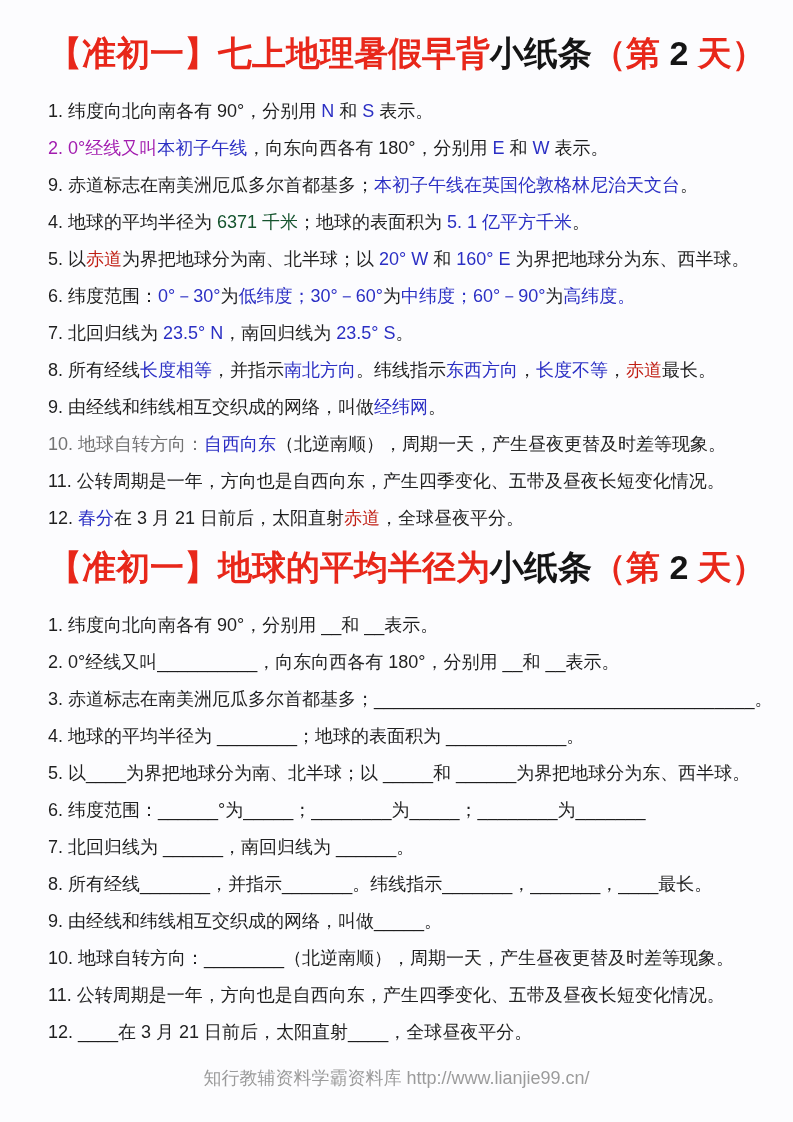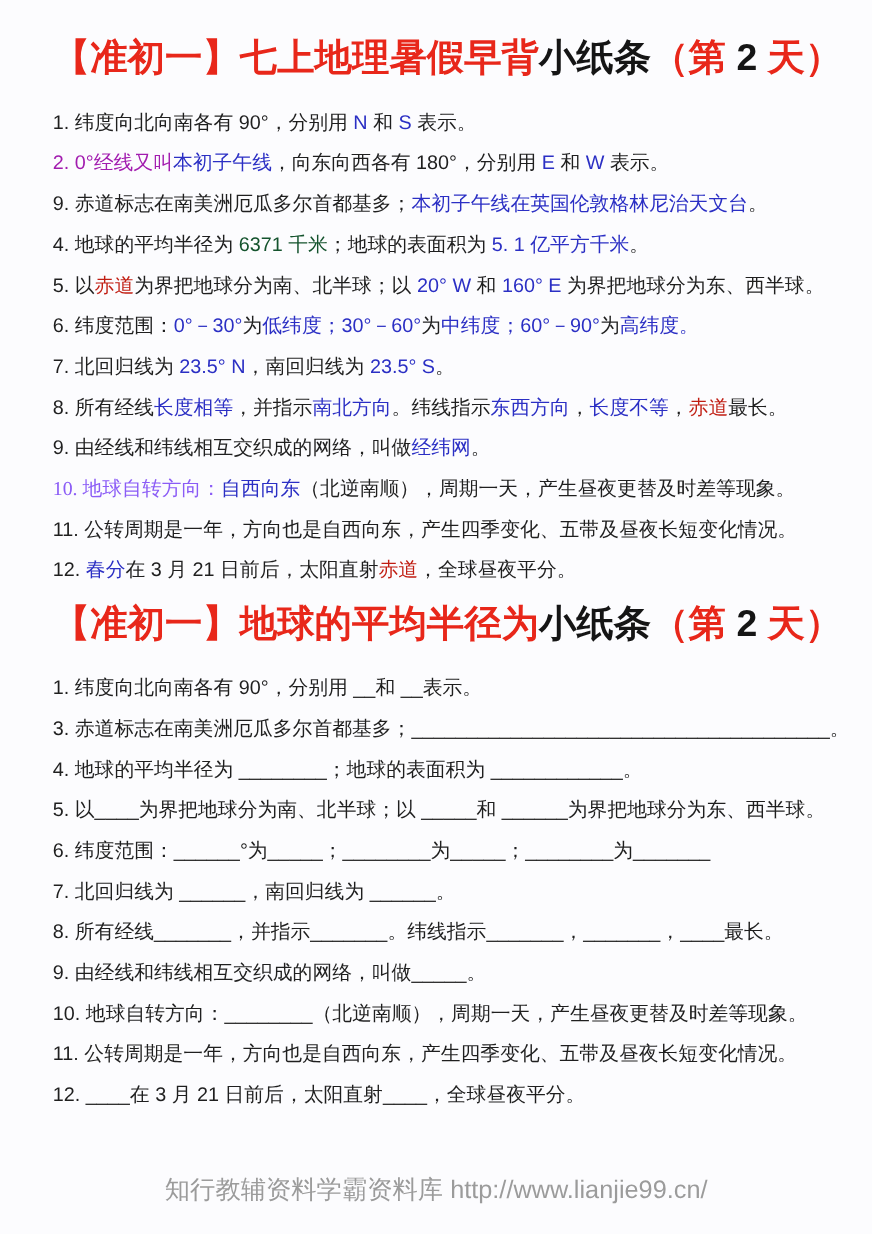--- a/index.html
+++ b/index.html
@@ -28,50 +28,51 @@
     line-height:22px;
     margin-bottom:15px;
     white-space:nowrap;
     color:#1f1f1f;
   }
   .footer {
     position:absolute;
     left:0; right:0;
     top:1066px;
     text-align:center;
-    font-size:23px;
+    font-size:18px;
   }
 </style>
 </head>
 <body>
 
 <div class="page">
 
   <section class="section section-1">
     <h1 class="title"><span style="color: rgb(232, 39, 26);">【准初一】七上地理暑假早背</span><span style="color: rgb(21, 21, 21);">小纸条</span><span style="color: rgb(232, 39, 26);">（第 </span><span style="color: rgb(21, 21, 21);">2</span><span style="color: rgb(232, 39, 26);"> 天）</span></h1>
     <div class="items">
         <div class="item"><span style="color: rgb(31, 31, 31);">1. 纬度向北向南各有 90°，分别用 </span><span style="color: rgb(43, 47, 196);">N</span><span style="color: rgb(31, 31, 31);"> 和 </span><span style="color: rgb(43, 47, 196);">S</span><span style="color: rgb(31, 31, 31);"> 表示。</span></div>
         <div class="item"><span style="color: #a21caf;">2. 0°经线又叫</span><span style="color: rgb(43, 47, 196);">本初子午线</span><span style="color: rgb(31, 31, 31);">，向东向西各有 180°，分别用 </span><span style="color: rgb(43, 47, 196);">E</span><span style="color: rgb(31, 31, 31);"> 和 </span><span style="color: rgb(43, 47, 196);">W</span><span style="color: rgb(31, 31, 31);"> 表示。</span></div>
         <div class="item"><span style="color: rgb(31, 31, 31);">9. 赤道标志在南美洲厄瓜多尔首都基多；</span><span style="color: rgb(43, 47, 196);">本初子午线在英国伦敦格林尼治天文台</span><span style="color: rgb(31, 31, 31);">。</span></div>
         <div class="item"><span style="color: rgb(31, 31, 31);">4. 地球的平均半径为 </span><span style="color: #14532d;">6371 千米</span><span style="color: rgb(31, 31, 31);">；地球的表面积为 </span><span style="color: rgb(43, 47, 196);">5. 1 亿平方千米</span><span style="color: rgb(31, 31, 31);">。</span></div>
         <div class="item"><span style="color: rgb(31, 31, 31);">5. 以</span><span style="color: rgb(192, 29, 18);">赤道</span><span style="color: rgb(31, 31, 31);">为界把地球分为南、北半球；以 </span><span style="color: rgb(43, 47, 196);">20° W</span><span style="color: rgb(31, 31, 31);"> 和 </span><span style="color: rgb(43, 47, 196);">160° E</span><span style="color: rgb(31, 31, 31);"> 为界把地球分为东、西半球。</span></div>
         <div class="item"><span style="color: rgb(31, 31, 31);">6. 纬度范围：</span><span style="color: rgb(43, 47, 196);">0°－30°</span><span style="color: rgb(31, 31, 31);">为</span><span style="color: rgb(43, 47, 196);">低纬度；30°－60°</span><span style="color: rgb(31, 31, 31);">为</span><span style="color: rgb(43, 47, 196);">中纬度；60°－90°</span><span style="color: rgb(31, 31, 31);">为</span><span style="color: rgb(43, 47, 196);">高纬度。</span></div>
         <div class="item"><span style="color: rgb(31, 31, 31);">7. 北回归线为 </span><span style="color: rgb(43, 47, 196);">23.5° N</span><span style="color: rgb(31, 31, 31);">，南回归线为 </span><span style="color: rgb(43, 47, 196);">23.5° S</span><span style="color: rgb(31, 31, 31);">。</span></div>
         <div class="item"><span style="color: rgb(31, 31, 31);">8. 所有经线</span><span style="color: rgb(43, 47, 196);">长度相等</span><span style="color: rgb(31, 31, 31);">，并指示</span><span style="color: rgb(43, 47, 196);">南北方向</span><span style="color: rgb(31, 31, 31);">。纬线指示</span><span style="color: rgb(43, 47, 196);">东西方向</span><span style="color: rgb(31, 31, 31);">，</span><span style="color: rgb(43, 47, 196);">长度不等</span><span style="color: rgb(31, 31, 31);">，</span><span style="color: rgb(192, 29, 18);">赤道</span><span style="color: rgb(31, 31, 31);">最长。</span></div>
         <div class="item"><span style="color: rgb(31, 31, 31);">9. 由经线和纬线相互交织成的网络，叫做</span><span style="color: rgb(43, 47, 196);">经纬网</span><span style="color: rgb(31, 31, 31);">。</span></div>
-        <div class="item"><span style="color: #8b5cf6; font-family: Liberation Serif, serif;">10. 地球自转方向：</span><span style="color: rgb(43, 47, 196);">自西向东</span><span style="color: rgb(31, 31, 31);">（北逆南顺），周期一天，产生昼夜更替及时差等现象。</span></div>
+        <div class="item"><span style="color: #737373;">10. 地球自转方向：</span><span style="color: rgb(43, 47, 196);">自西向东</span><span style="color: rgb(31, 31, 31);">（北逆南顺），周期一天，产生昼夜更替及时差等现象。</span></div>
         <div class="item"><span style="color: rgb(31, 31, 31);">11. 公转周期是一年，方向也是自西向东，产生四季变化、五带及昼夜长短变化情况。</span></div>
         <div class="item"><span style="color: rgb(31, 31, 31);">12. </span><span style="color: rgb(43, 47, 196);">春分</span><span style="color: rgb(31, 31, 31);">在 3 月 21 日前后，太阳直射</span><span style="color: rgb(192, 29, 18);">赤道</span><span style="color: rgb(31, 31, 31);">，全球昼夜平分。</span></div>
       </div>
   </section>
 
   <section class="section section-2">
     <h1 class="title"><span style="color: rgb(232, 39, 26);">【准初一】地球的平均半径为</span><span style="color: rgb(21, 21, 21);">小纸条</span><span style="color: rgb(232, 39, 26);">（第 </span><span style="color: rgb(21, 21, 21);">2</span><span style="color: rgb(232, 39, 26);"> 天）</span></h1>
     <div class="items">
         <div class="item"><span style="color: rgb(31, 31, 31);">1. 纬度向北向南各有 90°，分别用 __和 __表示。</span></div>
+        <div class="item"><span style="color: rgb(31, 31, 31);">2. 0°经线又叫__________，向东向西各有 180°，分别用 __和 __表示。</span></div>
         <div class="item"><span style="color: rgb(31, 31, 31);">3. 赤道标志在南美洲厄瓜多尔首都基多；______________________________________。</span></div>
         <div class="item"><span style="color: rgb(31, 31, 31);">4. 地球的平均半径为 ________；地球的表面积为 ____________。</span></div>
         <div class="item"><span style="color: rgb(31, 31, 31);">5. 以____为界把地球分为南、北半球；以 _____和 ______为界把地球分为东、西半球。</span></div>
         <div class="item"><span style="color: rgb(31, 31, 31);">6. 纬度范围：______°为_____；________为_____；________为_______</span></div>
         <div class="item"><span style="color: rgb(31, 31, 31);">7. 北回归线为 ______，南回归线为 ______。</span></div>
         <div class="item"><span style="color: rgb(31, 31, 31);">8. 所有经线_______，并指示_______。纬线指示_______，_______，____最长。</span></div>
         <div class="item"><span style="color: rgb(31, 31, 31);">9. 由经线和纬线相互交织成的网络，叫做_____。</span></div>
         <div class="item"><span style="color: rgb(31, 31, 31);">10. 地球自转方向：________（北逆南顺），周期一天，产生昼夜更替及时差等现象。</span></div>
         <div class="item"><span style="color: rgb(31, 31, 31);">11. 公转周期是一年，方向也是自西向东，产生四季变化、五带及昼夜长短变化情况。</span></div>
         <div class="item"><span style="color: rgb(31, 31, 31);">12. ____在 3 月 21 日前后，太阳直射____，全球昼夜平分。</span></div>

